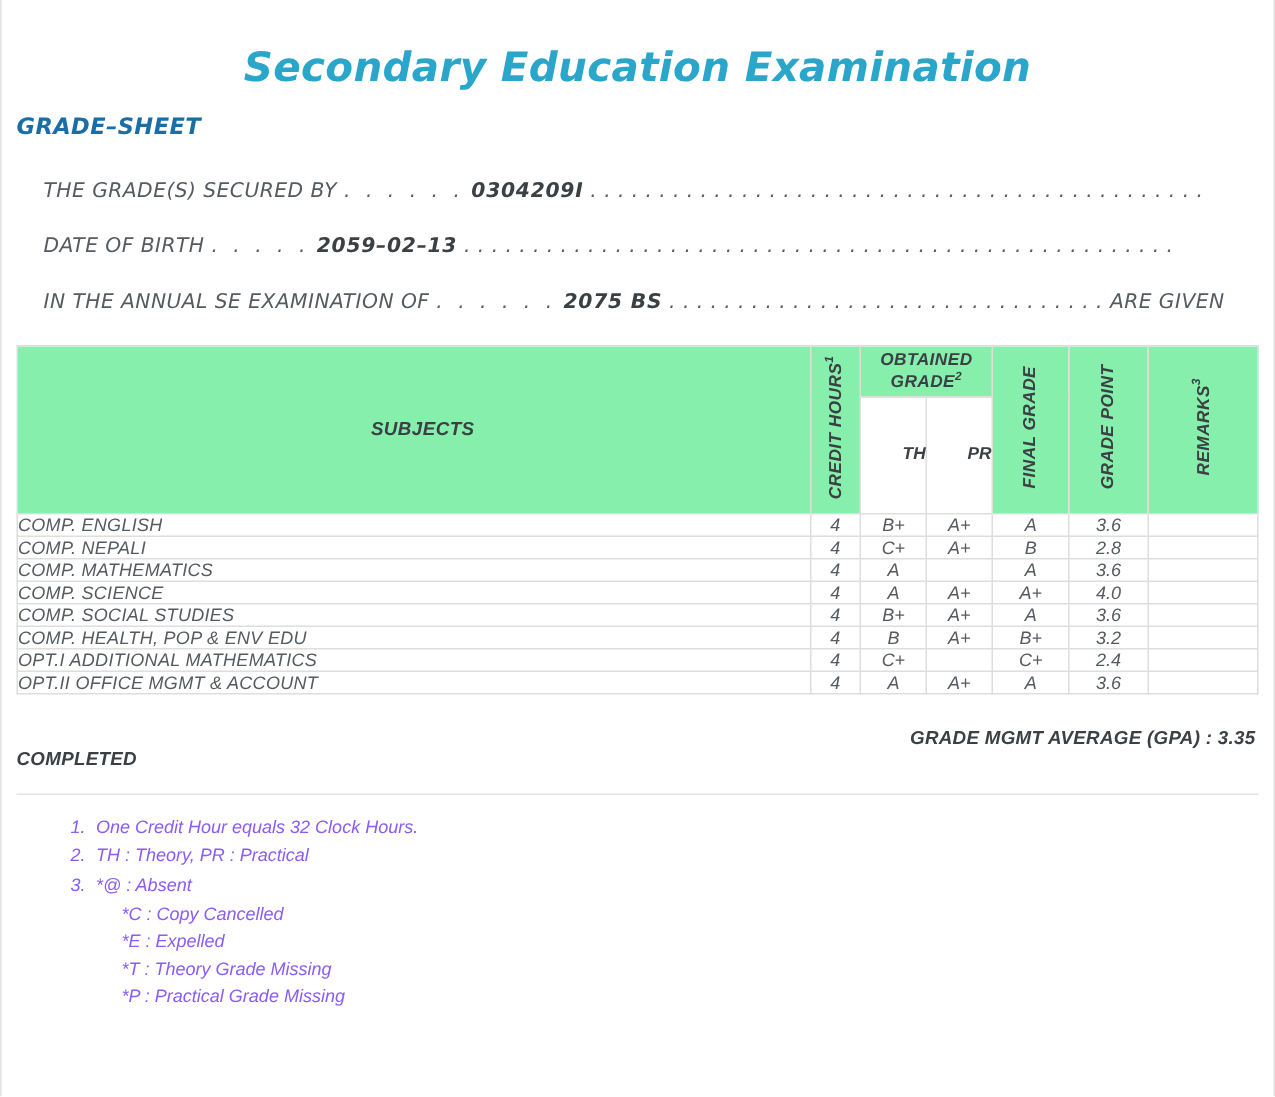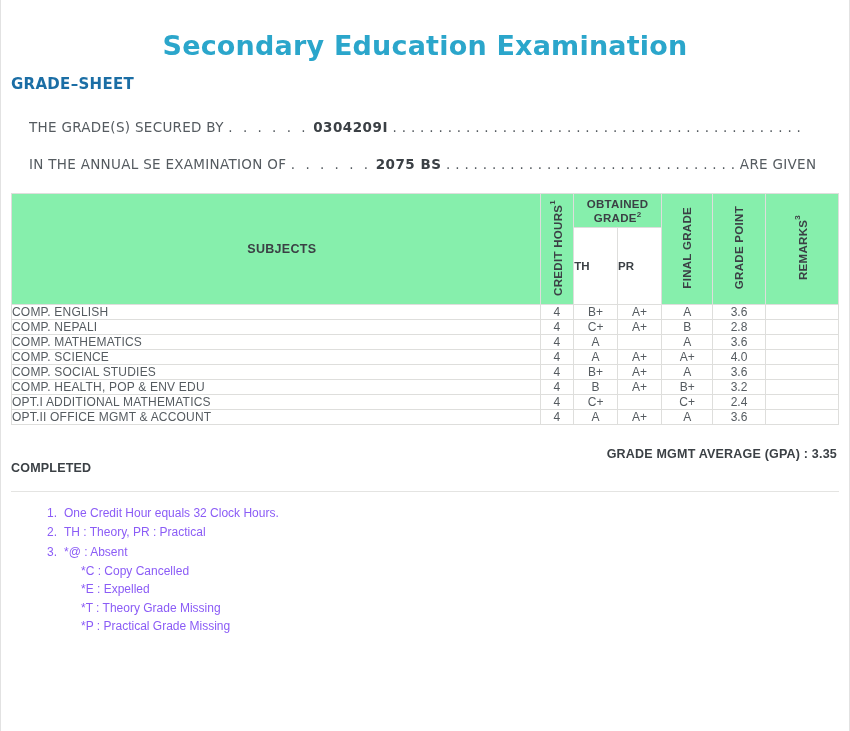--- a/index.html
+++ b/index.html
@@ -12,20 +12,21 @@
     font-family: "Liberation Sans", sans-serif;
   }
   .sheet {
     position: relative;
     width: 850px;
     height: 731px;
     background: #ffffff;
     border-left: 1px solid #e2e2e2;
     border-right: 1px solid #e2e2e2;
     padding: 0;
+    font-style: italic;
   }
   .inner {
     margin: 0 10px;
     padding-top: 22px;
   }
   .title {
     text-align: center;
     color: #2ba6cb;
     font-size: 27px;
     font-weight: bold;
@@ -93,21 +94,21 @@
     white-space: nowrap;
     display: inline-block;
     padding: 6px 0;
     line-height: 1.1;
     text-align: center;
   }
   .sub-hdr th {
     font-size: 11.5px;
     font-weight: bold;
     color: #3b4045;
-    text-align: left;
+    text-align: right;
     padding: 4px 0;
   }
   td.subject {
     text-align: left;
     padding: 5px 0 5px 12px;
     font-size: 12px;
     letter-spacing: 0.2px;
     color: #555b60;
   }
   td.c { text-align: center; padding: 5px 0; font-size: 12px; color: #555b60; }
@@ -155,20 +156,26 @@
 
     <div class="title">Secondary Education Examination</div>
     <div class="subtitle">GRADE–SHEET</div>
 
     <div class="meta-block">
       <div class="meta-line">
         <span>THE GRADE(S) SECURED BY</span>
         <span class="dots">. . . . . .</span>
         <span class="val">0304209I</span>
         <span class="tail">. . . . . . . . . . . . . . . . . . . . . . . . . . . . . . . . . . . . . . . . . . . . .</span>
+      </div>
+      <div class="meta-line">
+        <span>DATE OF BIRTH</span>
+        <span class="dots">. . . . .</span>
+        <span class="val">2059–02–13</span>
+        <span class="tail">. . . . . . . . . . . . . . . . . . . . . . . . . . . . . . . . . . . . . . . . . . . . . . . . . . . .</span>
       </div>
       <div class="meta-line">
         <span>IN THE ANNUAL SE EXAMINATION OF</span>
         <span class="dots">. . . . . .</span>
         <span class="val">2075 BS</span>
         <span class="tail">. . . . . . . . . . . . . . . . . . . . . . . . . . . . . . . .</span>
         <span>ARE GIVEN BELOW</span>
       </div>
     </div>
 

